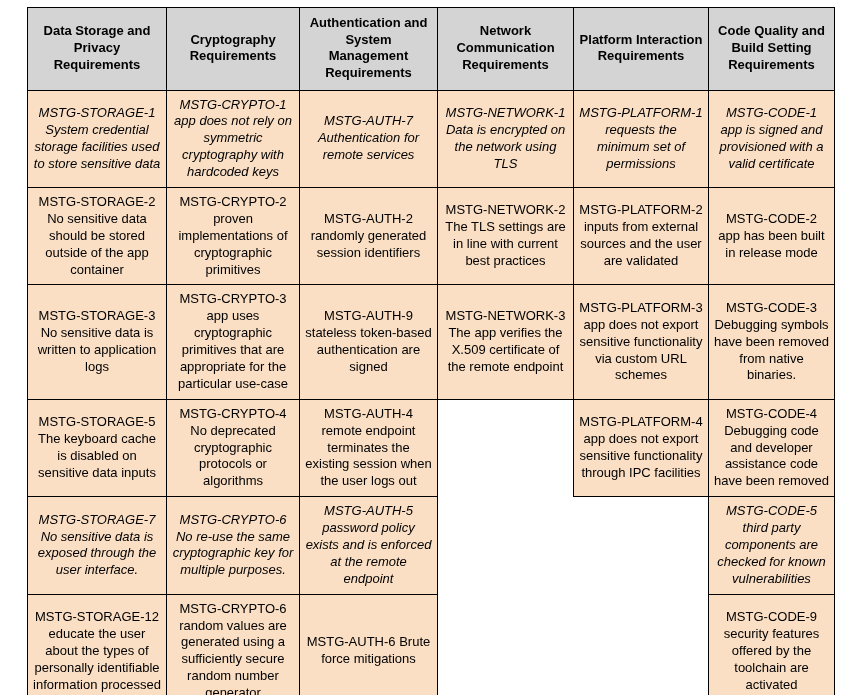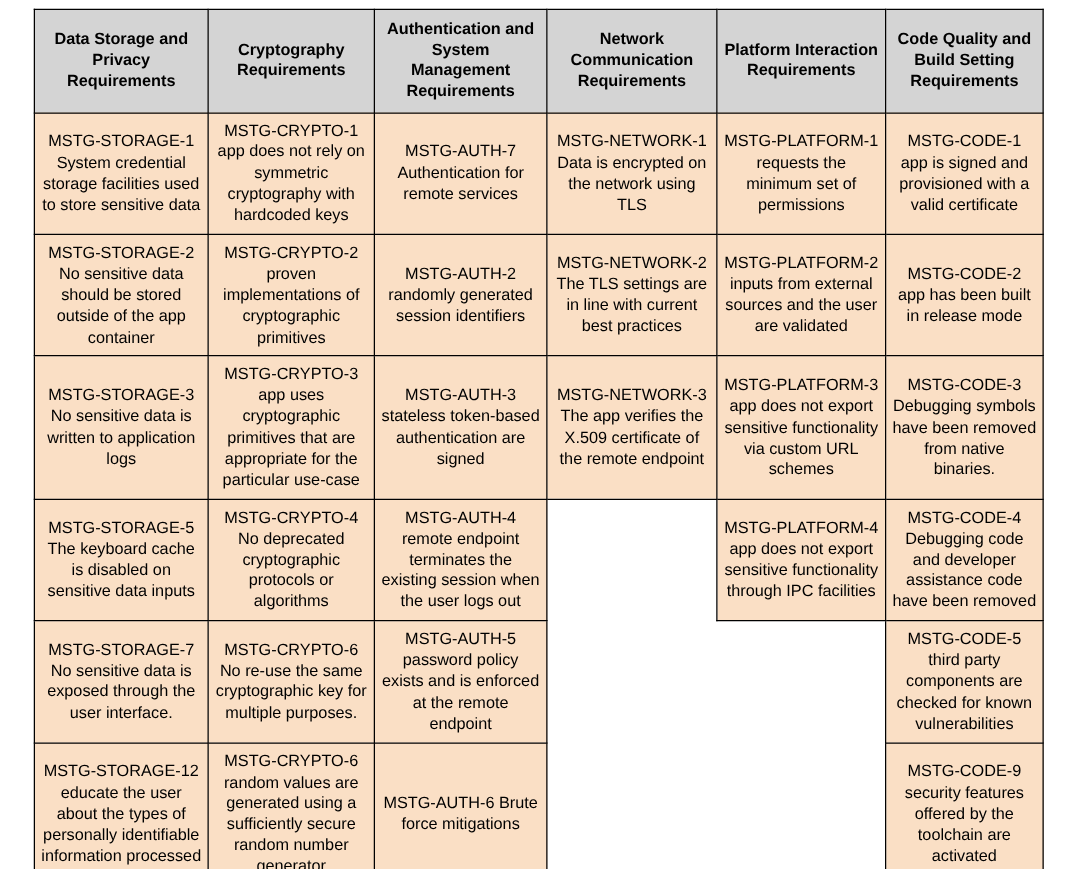--- a/index.html
+++ b/index.html
@@ -51,25 +51,25 @@
     line-height: 1.3;
     text-align: center;
     vertical-align: middle;
     padding: 6px 5px;
     box-sizing: border-box;
   }
   td.cell.empty {
     background: #ffffff;
     border: none;
   }
-  .r0 { height: 73px; }
+  .r0 { height: 73px; font-style: italic; }
   .r1 { height: 85px; margin-left: 20px; }
   .r2 { height: 88px; }
   .r3 { height: 88px; padding-left: 20px; }
-  .r4 { height: 88px; }
+  .r4 { height: 88px; font-style: italic; }
   .r5 { height: 88px; }
 </style>
 </head>
 <body>
 
 <div id="mstg-table-wrap">
   <table class="mstg-table">
     <colgroup>
       <col class="c0">
         <col class="c1">
@@ -101,21 +101,21 @@
         <td class="cell">MSTG-STORAGE-2 No sensitive data should be stored outside of the app container</td>
         <td class="cell">MSTG-CRYPTO-2 proven implementations of cryptographic primitives</td>
         <td class="cell">MSTG-AUTH-2 randomly generated session identifiers</td>
         <td class="cell">MSTG-NETWORK-2 The TLS settings are in line with current best practices</td>
         <td class="cell">MSTG-PLATFORM-2 inputs from external sources and the user are validated</td>
         <td class="cell">MSTG-CODE-2 app has been built in release mode</td>
       </tr>
       <tr class="r2">
         <td class="cell">MSTG-STORAGE-3 No sensitive data is written to application logs</td>
         <td class="cell">MSTG-CRYPTO-3 app uses cryptographic primitives that are appropriate for the particular use-case</td>
-        <td class="cell">MSTG-AUTH-3 stateless token-based authentication are signed</td>
+        <td class="cell">MSTG-AUTH-9 stateless token-based authentication are signed</td>
         <td class="cell">MSTG-NETWORK-3 The app verifies the X.509 certificate of the remote endpoint</td>
         <td class="cell">MSTG-PLATFORM-3 app does not export sensitive functionality via custom URL schemes</td>
         <td class="cell">MSTG-CODE-3 Debugging symbols have been removed from native binaries.</td>
       </tr>
       <tr class="r3">
         <td class="cell">MSTG-STORAGE-5 The keyboard cache is disabled on sensitive data inputs</td>
         <td class="cell">MSTG-CRYPTO-4 No deprecated cryptographic protocols or algorithms</td>
         <td class="cell">MSTG-AUTH-4 remote endpoint terminates the existing session when the user logs out</td>
         <td class="cell empty"></td>
         <td class="cell">MSTG-PLATFORM-4 app does not export sensitive functionality through IPC facilities</td>

